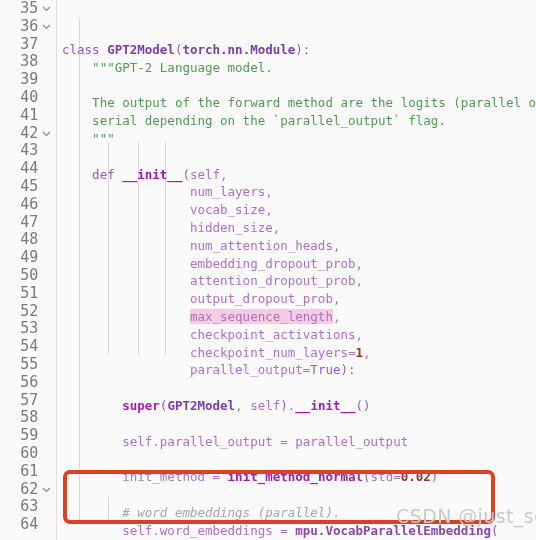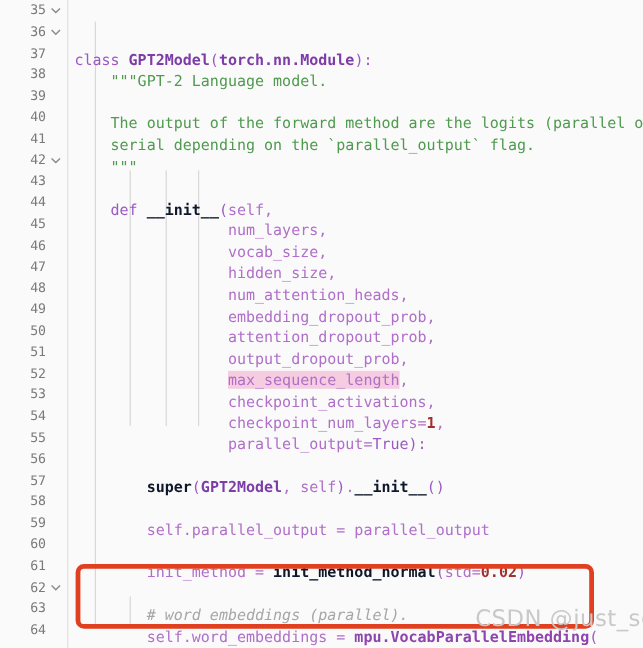--- a/index.html
+++ b/index.html
@@ -36,21 +36,21 @@
     position: relative;
     height: 17.8px;
     display: flex;
     align-items: center;
     justify-content: flex-end;
     padding-right: 2px;
     box-sizing: border-box;
   }
   .lineno {
     color: #7a7a7a;
-    font-size: 11px;
+    font-size: 15px;
     font-family: "DejaVu Sans Mono", monospace;
     letter-spacing: -0.2px;
     width: 24px;
     text-align: right;
   }
   .fold {
     width: 16px;
     height: 17.8px;
     display: flex;
     align-items: center;
@@ -90,21 +90,21 @@
   }
   .guide {
     position: absolute;
     width: 1px;
     background: #d8d8d8;
   }
 
   
   .kw      { color: #9b59c4; }
   .cls     { color: #7d3ca8; font-weight: bold; }
-  .fn      { color: #0f172a; font-weight: bold; }
+  .fn      { color: #a21caf; font-weight: bold; }
   .fnp     { color: #8e44ad; font-weight: bold; }
   .str     { color: #4f9a4f; }
   .cmt     { color: #a6a6a6; font-style: italic; }
   .var     { color: #b06fc9; }
   .plain   { color: #b06fc9; }
   .num     { color: #a03030; font-weight: bold; }
   .punc    { color: #9b59c4; }
   .hl      { background: #f6cde0; text-align: right; }
 
   

